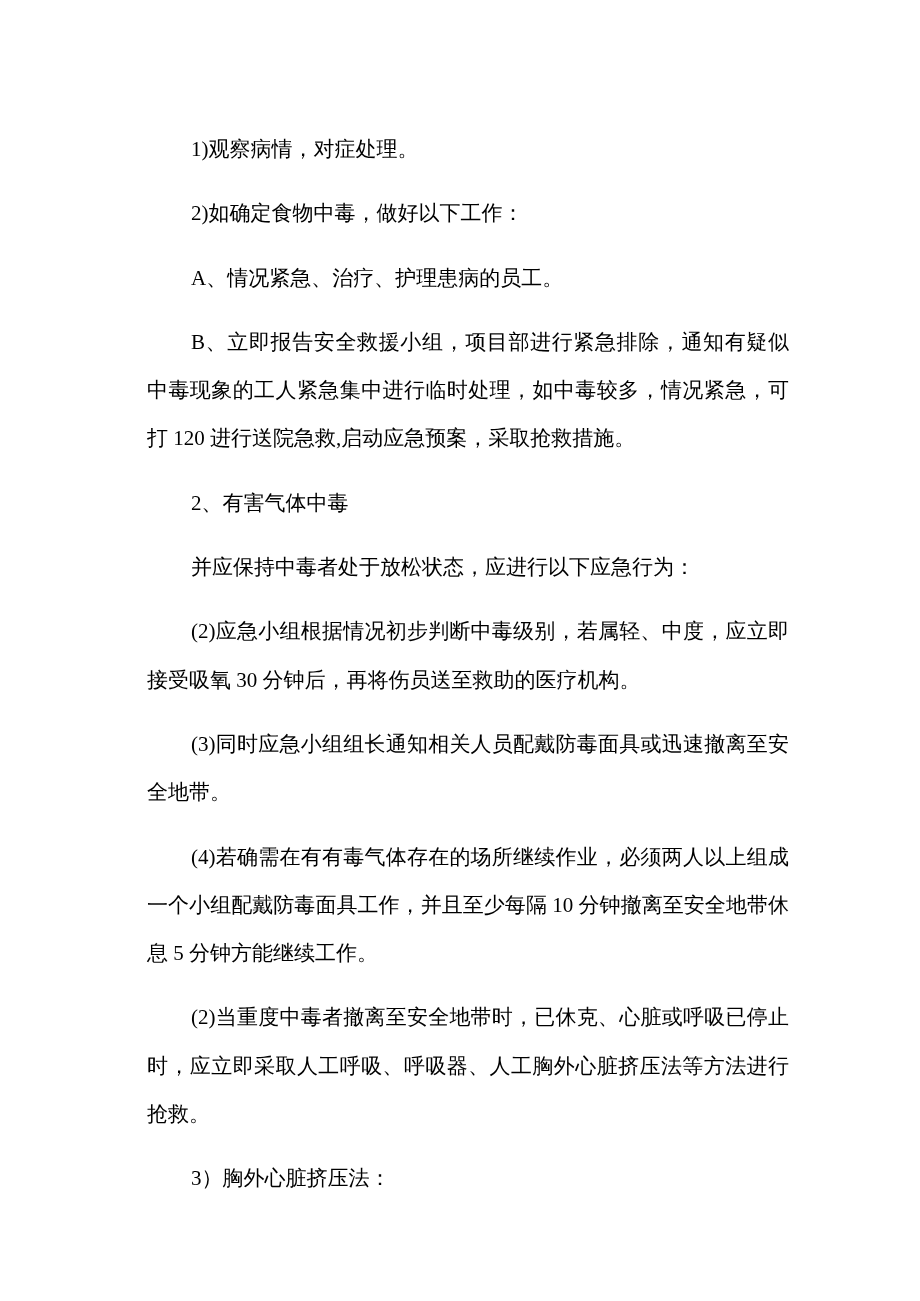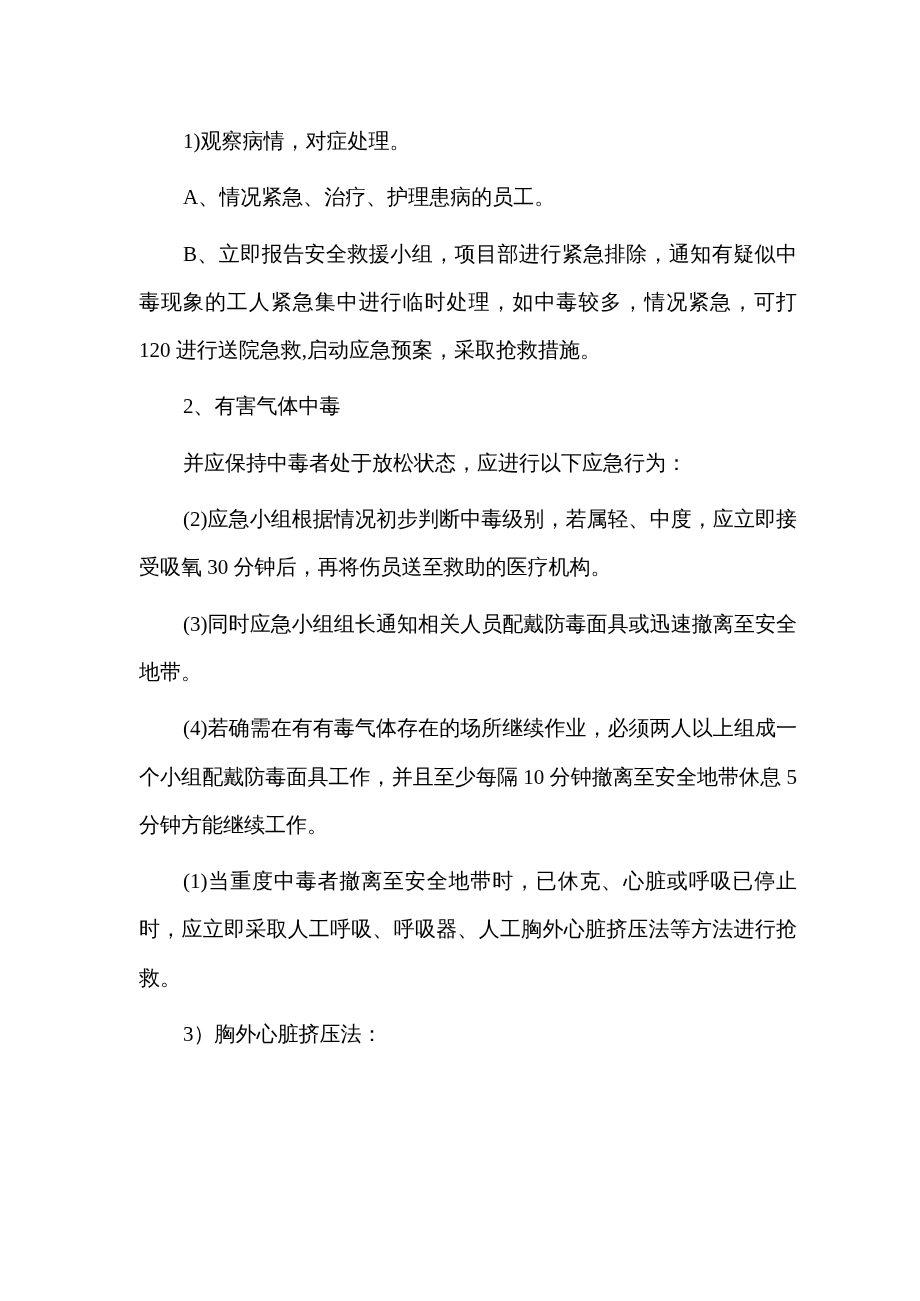--- a/index.html
+++ b/index.html
@@ -22,41 +22,42 @@
     height: 1301px;
     background: #ffffff;
   }
   .text-block {
     position: absolute;
     left: 131px;
     top: 109px;
     width: 674px;
   }
   .para {
-    margin: 8px;
+    margin: 16px;
     padding: 0;
     font-size: 21px;
     line-height: 48.3px;
     font-weight: 400;
     color: #000000;
     text-align: justify;
     text-indent: 44px;
     word-break: normal;
     overflow-wrap: break-word;
   }
 </style>
 </head>
 <body>
 
 <div class="page">
   <div class="text-block">
     <p class="para">1)观察病情，对症处理。</p>
+    <p class="para">2)如确定食物中毒，做好以下工作：</p>
     <p class="para">A、情况紧急、治疗、护理患病的员工。</p>
     <p class="para">B、立即报告安全救援小组，项目部进行紧急排除，通知有疑似中毒现象的工人紧急集中进行临时处理，如中毒较多，情况紧急，可打 120 进行送院急救,启动应急预案，采取抢救措施。</p>
     <p class="para">2、有害气体中毒</p>
     <p class="para">并应保持中毒者处于放松状态，应进行以下应急行为：</p>
     <p class="para">(2)应急小组根据情况初步判断中毒级别，若属轻、中度，应立即接受吸氧 30 分钟后，再将伤员送至救助的医疗机构。</p>
     <p class="para">(3)同时应急小组组长通知相关人员配戴防毒面具或迅速撤离至安全地带。</p>
     <p class="para">(4)若确需在有有毒气体存在的场所继续作业，必须两人以上组成一个小组配戴防毒面具工作，并且至少每隔 10 分钟撤离至安全地带休息 5 分钟方能继续工作。</p>
-    <p class="para">(1)当重度中毒者撤离至安全地带时，已休克、心脏或呼吸已停止时，应立即采取人工呼吸、呼吸器、人工胸外心脏挤压法等方法进行抢救。</p>
+    <p class="para">(2)当重度中毒者撤离至安全地带时，已休克、心脏或呼吸已停止时，应立即采取人工呼吸、呼吸器、人工胸外心脏挤压法等方法进行抢救。</p>
     <p class="para">3）胸外心脏挤压法：</p>
   </div>
 </div>
 
 </body></html>

